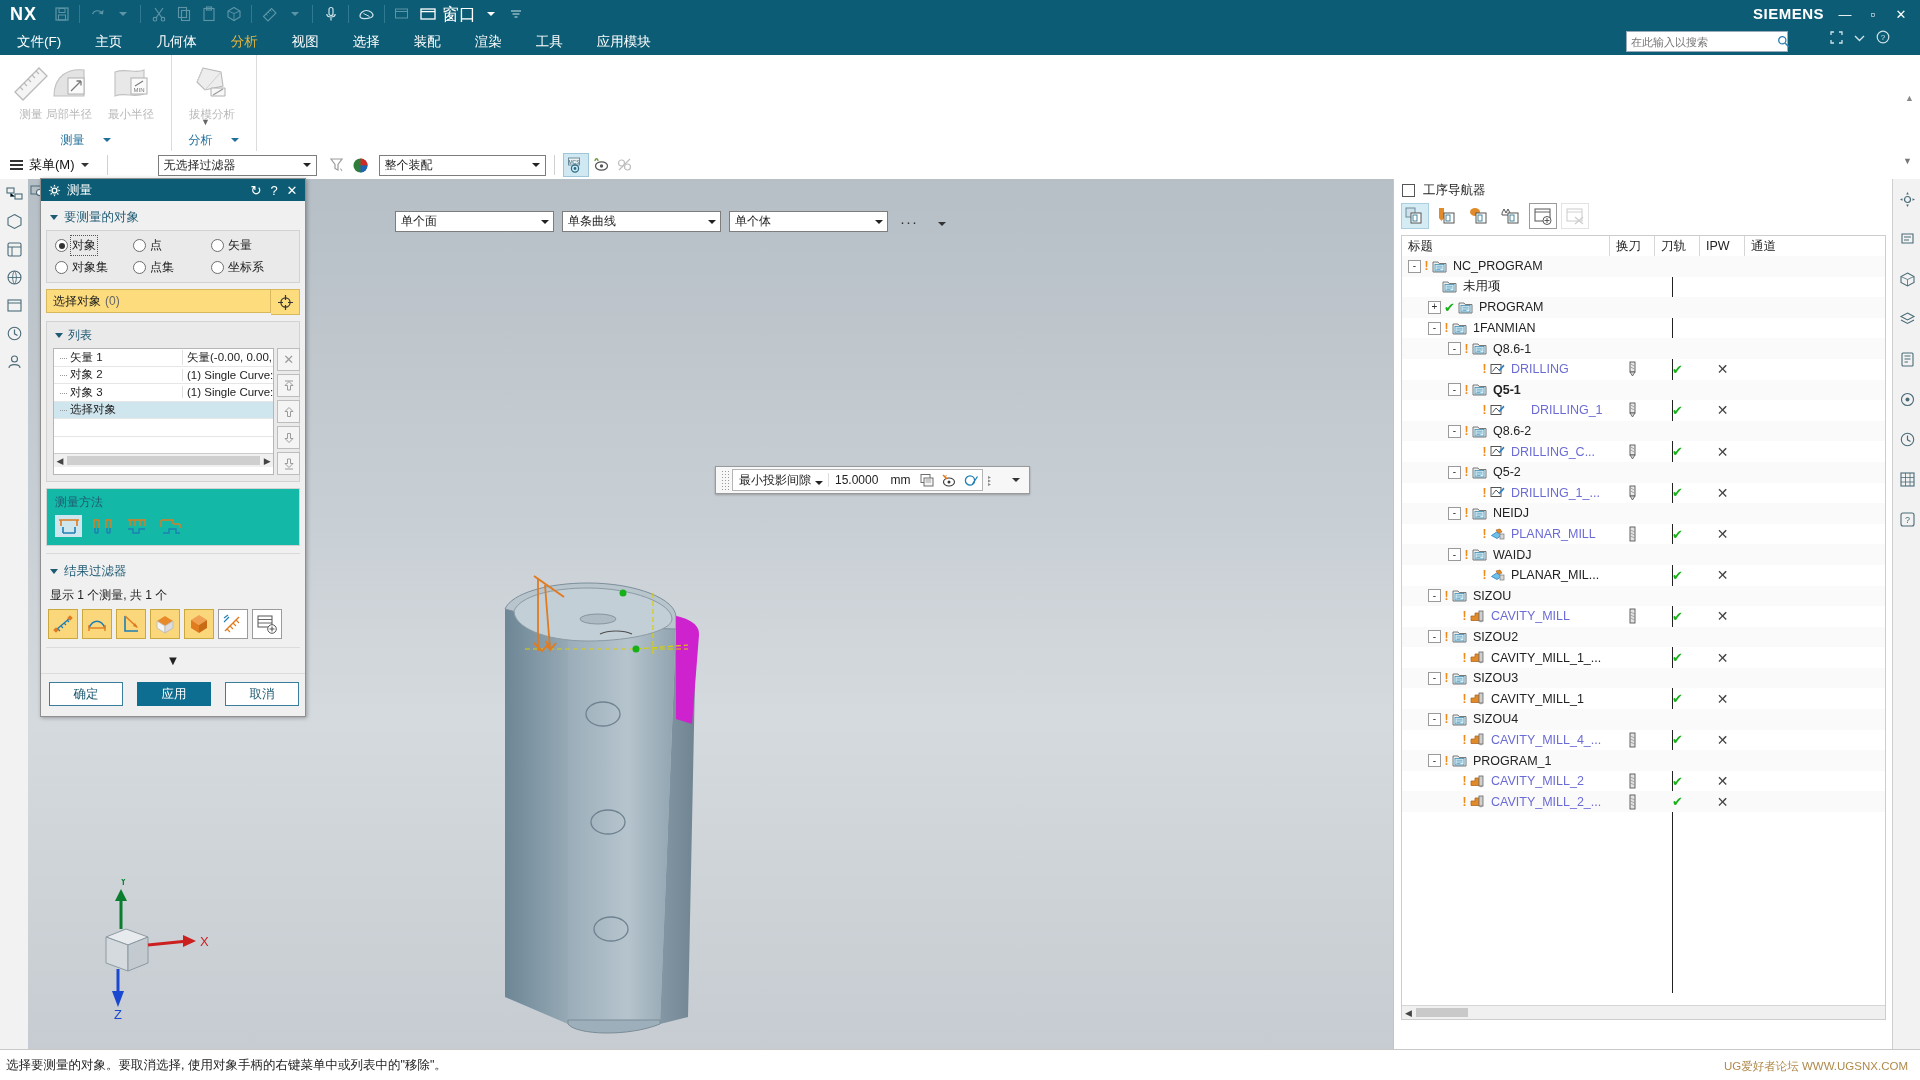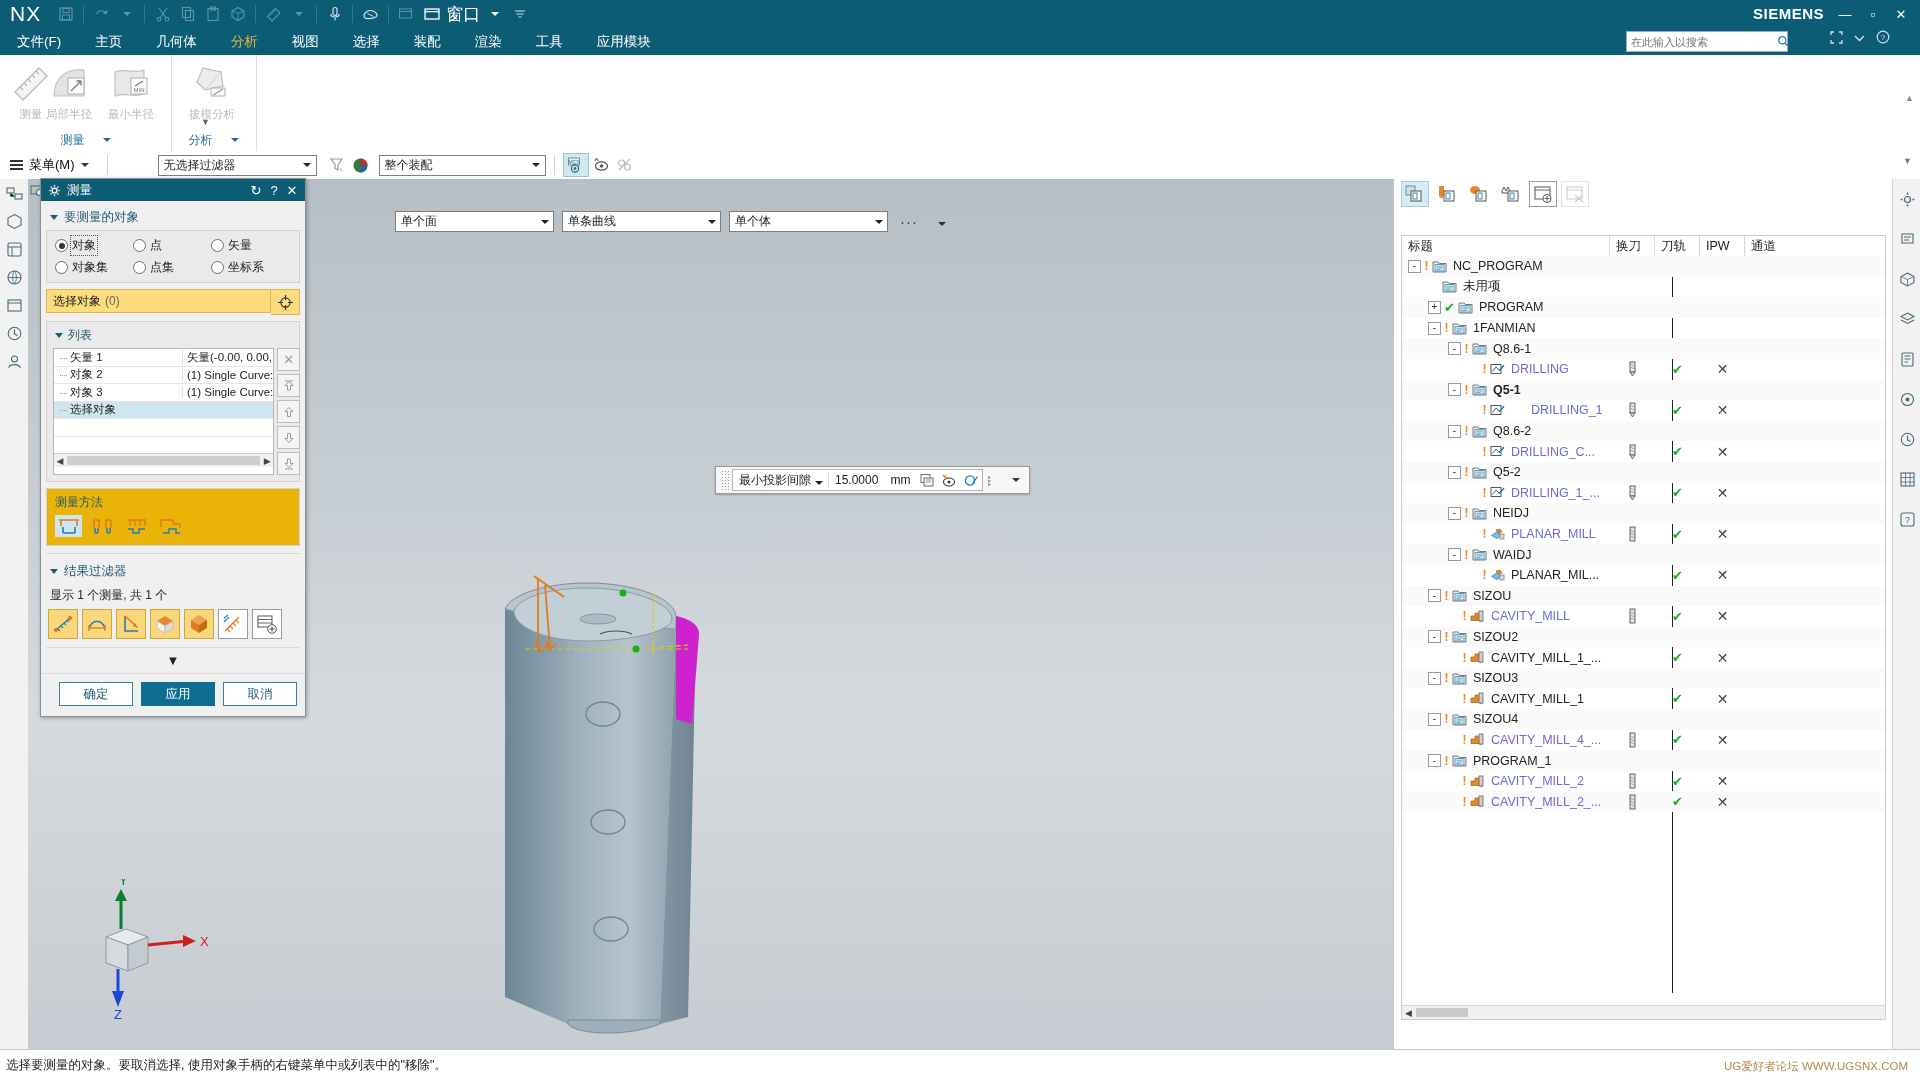--- a/index.html
+++ b/index.html
@@ -6,21 +6,21 @@
   body{
     width:1920px;height:1080px;overflow:hidden;
     font-family:"Liberation Sans","DejaVu Sans",sans-serif;
     font-size:13px;color:#222;background:#ffffff;
     -webkit-font-smoothing:antialiased;
   }
   .app{position:relative;width:1920px;height:1080px;}
 
   
   .titlebar{position:absolute;left:0;top:0;width:1920px;height:28px;background:#0d5c75;color:#fff;display:flex;align-items:center;}
-  .nx-logo{font-size:21px;font-weight:normal;letter-spacing:1px;padding:0 12px 0 10px;color:#fff;}
+  .nx-logo{font-size:18px;font-weight:bold;letter-spacing:1px;padding:0 12px 0 10px;color:#fff;}
   .qat{display:flex;align-items:center;height:28px;}
   .qat .qi{width:25px;height:24px;display:flex;align-items:center;justify-content:center;opacity:.55;}
   .qat .qi.on{opacity:1;}
   .qat .sep{width:1px;height:18px;background:#2d7a92;margin:0 5px;}
   .qat .cap{font-size:17px;color:#fff;padding:0 2px;}
   .tri{width:0;height:0;border-left:4px solid transparent;border-right:4px solid transparent;border-top:4px solid currentColor;display:inline-block;}
   .title-center{position:absolute;left:0;right:0;top:0;height:28px;line-height:28px;text-align:center;font-size:13px;pointer-events:none;margin-top:28px;}
   .siemens{position:absolute;right:96px;top:0;height:28px;line-height:28px;font-size:15px;font-weight:bold;letter-spacing:.5px;color:#fff;}
   .winbtns{position:absolute;right:6px;top:0;height:28px;display:flex;align-items:center;gap:2px;}
   .winbtns span{width:26px;height:26px;display:flex;align-items:center;justify-content:center;font-size:13px;color:#fff;}
@@ -107,32 +107,32 @@
   .ltable .lr{display:flex;height:16.5px;border-bottom:1px solid #e6e6e6;font-size:11.5px;align-items:center;}
   .ltable .lr.on{background:#cfe6ee;}
   .ltable .c1{width:112px;padding-left:16px;position:relative;white-space:nowrap;overflow:hidden;}
   .ltable .c1::before{content:"";position:absolute;left:6px;top:8px;width:7px;border-top:1px dotted #999;}
   .ltable .c2{flex:1;border-left:1px solid #e0e0e0;padding-left:4px;white-space:nowrap;overflow:hidden;}
   .lscroll{height:13px;border-top:1px solid #ccc;background:#f0f0f0;display:flex;align-items:center;}
   .lscroll .sa{width:12px;text-align:center;font-size:9px;color:#444;}
   .lscroll .sbar{flex:1;height:9px;background:#cfcfcf;margin:0 1px;}
   .lbtns{width:22px;margin-left:3px;display:flex;flex-direction:column;gap:3px;}
   .lbtn{width:21px;height:21px;border:1px solid #bdbdbd;background:#f4f4f4;display:flex;align-items:center;justify-content:center;color:#9b9b9b;}
-  .mm{background:#eab308;border:1px solid #d2d2d2;margin-top:6px;padding:5px 8px 8px 8px;}
+  .mm{background:#14b8a6;border:1px solid #d2d2d2;margin-top:6px;padding:5px 8px 8px 8px;}
   .mm .mt{font-size:12px;color:#1f5a73;margin-bottom:4px;}
   .mmrow{display:flex;gap:7px;}
   .mmi{width:27px;height:22px;display:flex;align-items:center;justify-content:center;}
   .mmi.on{background:#cfe6ee;}
   .rf{margin-top:7px;border-top:1px solid #d9d9d9;padding-top:5px;}
   .rf .rtxt{font-size:12px;padding:3px 2px 5px 4px;}
   .rfrow{display:flex;gap:4px;padding-left:2px;}
   .rfi{width:28px;height:28px;border:1px solid #c9a93f;background:#fbd77c;display:flex;align-items:center;justify-content:center;}
   .rfi.plain{background:#fff;border:1px solid #9b9b9b;}
   .dlg-more{text-align:center;padding:5px 0 2px 0;border-top:1px solid #dcdcdc;margin-top:8px;}
-  .dlg-ftr{display:flex;justify-content:flex-end;gap:8px;padding:8px 8px 10px 8px;border-top:1px solid #dcdcdc;margin-top:3px;}
+  .dlg-ftr{display:flex;gap:14px;padding:8px 8px 10px 8px;border-top:1px solid #dcdcdc;margin-top:3px;}
   .dbtn{min-width:52px;height:22px;border:1px solid #3b7e9c;background:#fff;color:#1b5870;font-size:12.5px;display:flex;align-items:center;justify-content:center;padding:0 10px;}
   .dbtn.primary{background:#0d6e91;color:#fff;border-color:#0d6e91;}
 
   
   .rightpanel{position:absolute;left:1393px;top:179px;width:499px;height:871px;background:#fff;border-left:1px solid #c5c5c5;}
   .rp-head{height:22px;display:flex;align-items:center;gap:8px;padding:0 8px;font-size:12.5px;color:#222;}
   .rp-head .sq{width:11px;height:11px;border:1px solid #555;}
   .rp-tools{height:30px;display:flex;align-items:center;gap:4px;padding:0 7px;}
   .rpt{width:26px;height:24px;display:flex;align-items:center;justify-content:center;border:1px solid transparent;}
   .rpt.on{background:#d6ecf5;border-color:#a9cfe0;}
@@ -852,20 +852,24 @@
       <div class="dlg-more">▼</div>
     </div>
     <div class="dlg-ftr">
       <div class="dbtn">确定</div>
       <div class="dbtn primary">应用</div>
       <div class="dbtn">取消</div>
     </div>
   </div>
 
   <div class="rightpanel">
+    <div class="rp-head">
+      <span class="sq"></span>
+      <span>工序导航器</span>
+    </div>
     <div class="rp-tools">
       <div class="rpt on">
         <svg width="20" height="20" viewBox="0 0 20 20">
             <rect x="1" y="2" width="9" height="9" fill="#cfe0ea" stroke="#6b8c9c" stroke-width="1"></rect>
             <rect x="6" y="7" width="10" height="10" fill="#fff" stroke="#555" stroke-width="1"></rect>
             <rect x="8" y="9" width="4" height="6" fill="none" stroke="#2d7a92" stroke-width=".9"></rect>
           </svg>
       </div>
       <div class="rpt">
         <svg width="20" height="20" viewBox="0 0 20 20">

